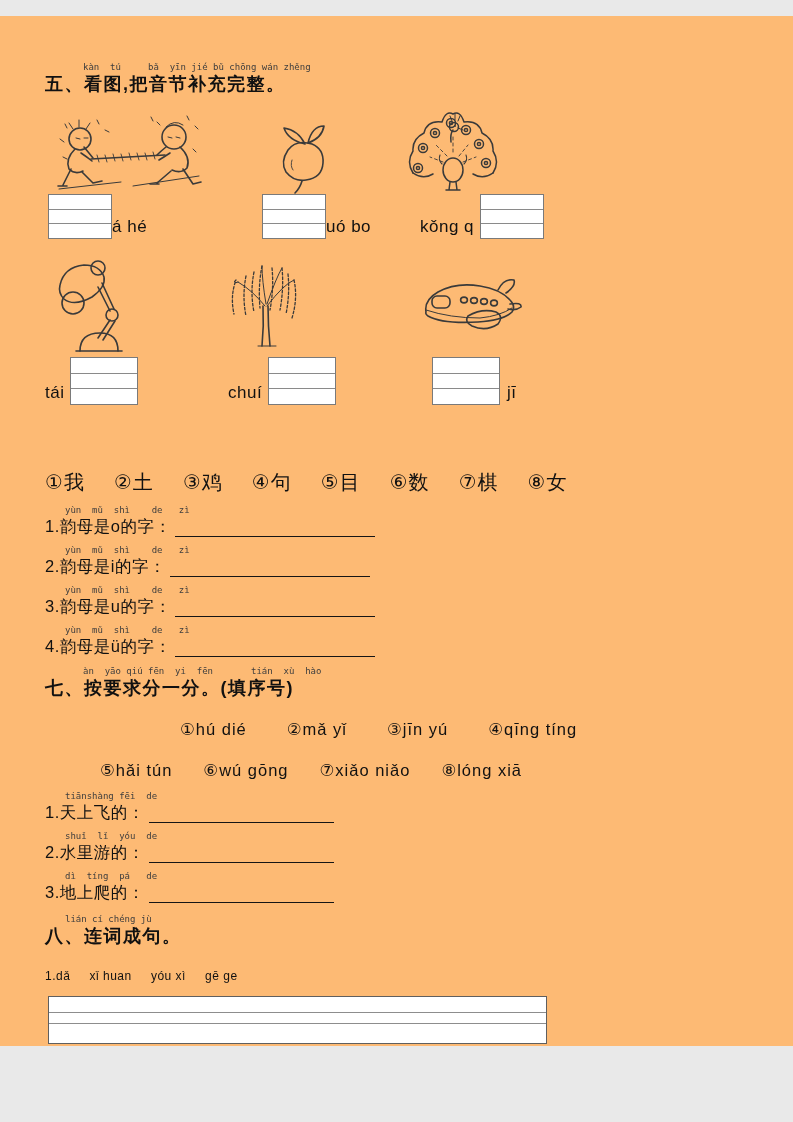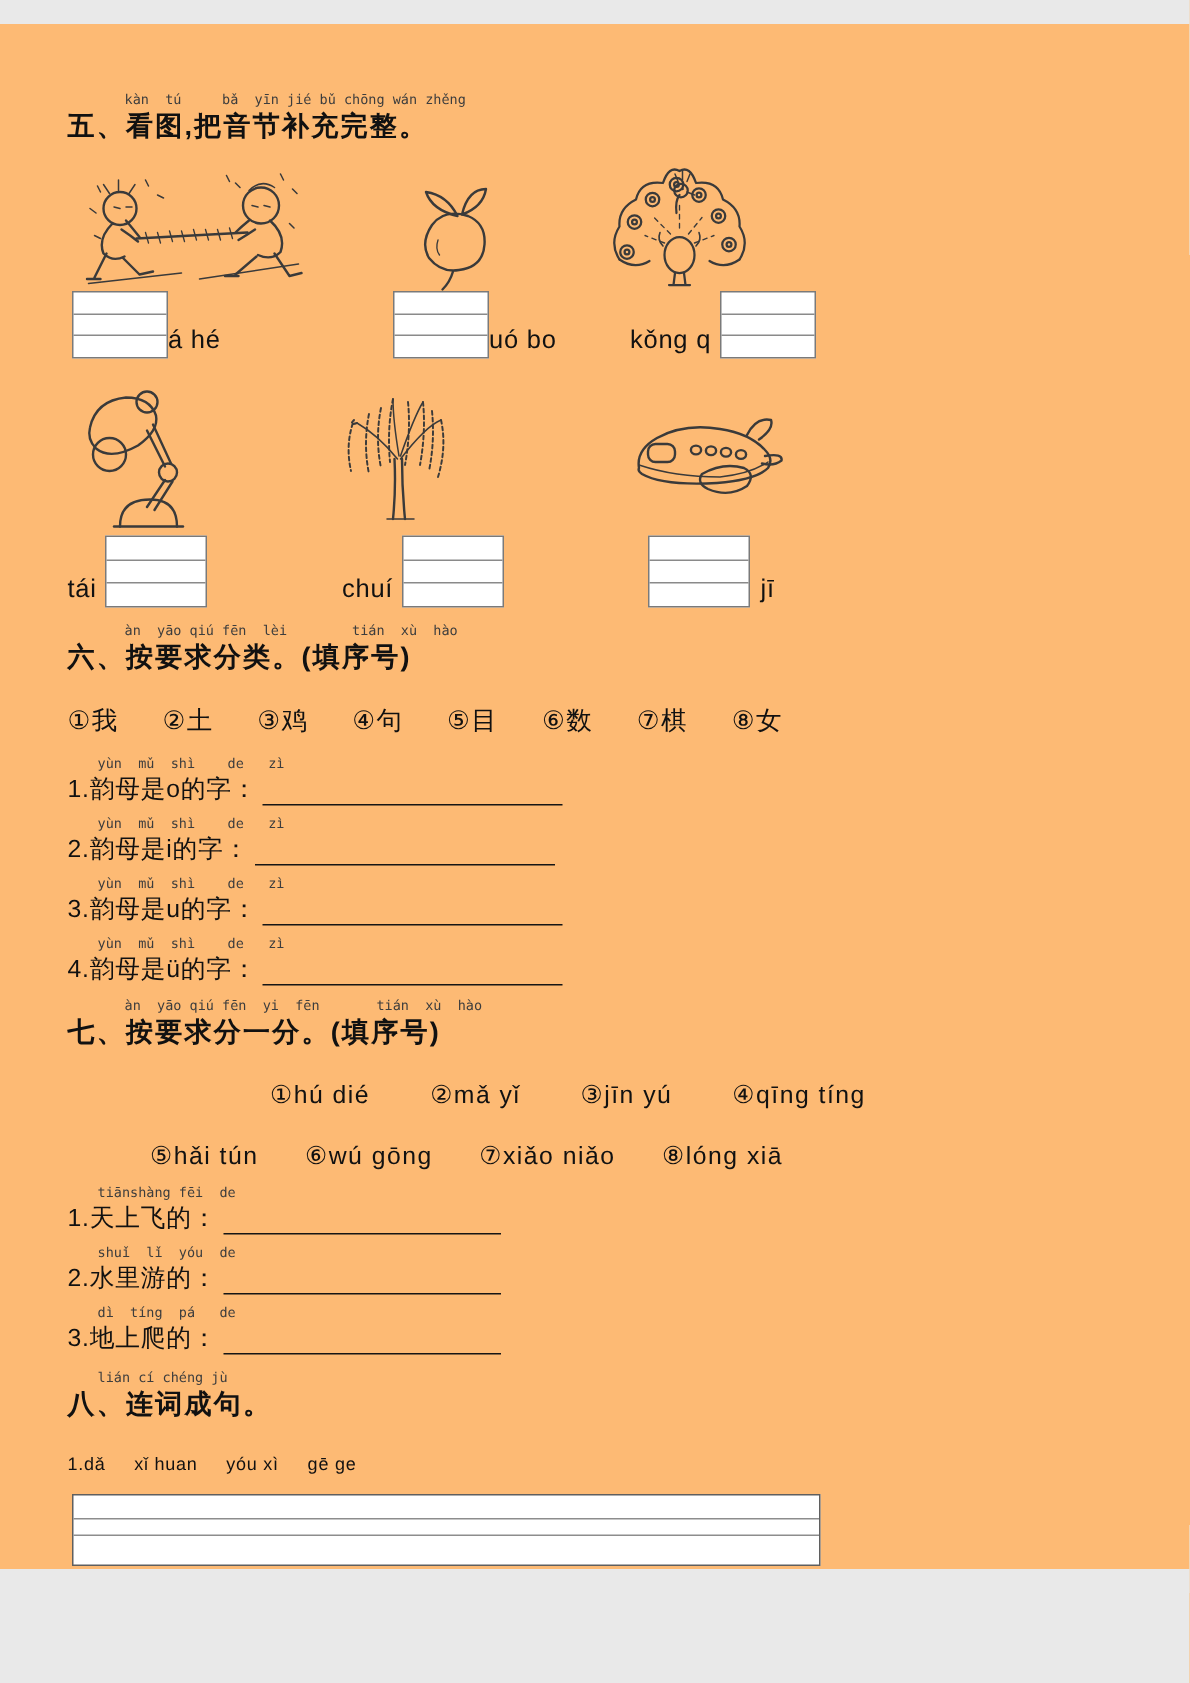--- a/index.html
+++ b/index.html
@@ -8,21 +8,21 @@
     font-family:"Liberation Sans","DejaVu Sans",sans-serif;color:#1c1c1c;overflow:hidden;
   }
   .abs{position:absolute;}
   .pinyin{
     font-family:"DejaVu Sans Mono","Liberation Mono",monospace;
     font-size:9px;line-height:11px;color:#3d3d3d;white-space:pre;
   }
   .ind38{margin-left:38px;}
   .ind20{margin-left:20px;}
   .heading{font-size:18px;font-weight:600;letter-spacing:1.5px;line-height:22px;color:#111;}
-  .itemsrow{display:flex;font-size:17px;letter-spacing:1px;color:#111;}
+  .itemsrow{display:flex;font-size:20px;letter-spacing:1px;color:#111;}
   .itemsrow.s6{gap:29px;}
   .itemsrow.s7a{gap:40px;font-size:16.5px;}
   .itemsrow.s7b{gap:31px;font-size:16.5px;text-align:center;}
   .qline{font-size:16.5px;letter-spacing:0.5px;line-height:21px;color:#111;display:flex;align-items:flex-end;}
   .uline{display:inline-block;height:15px;border-bottom:1.6px solid #151515;margin-left:4px;}
   .w200{width:200px;}
   .w185{width:185px;}
   .ansrow{display:flex;align-items:flex-end;}
   .plabel{font-size:17px;line-height:17px;letter-spacing:0.5px;padding-bottom:4px;color:#111;white-space:pre;text-align:center;}
   .gapL{margin-right:6px;}
@@ -194,24 +194,20 @@
   </div>
   <div class="ansrow abs" style="left:432px;top:341px">
     <div class="pbox lg">
         <div class="pr"></div>
         <div class="pr"></div>
         <div class="pr"></div>
       </div>
     <span class="plabel gapR">jī</span>
   </div>
 
-  <div class="abs" style="left:45px;top:400px">
-    <div class="pinyin ind38">àn  yāo qiú fēn  lèi        tián  xù  hào</div>
-    <div class="heading">六、按要求分类。(填序号)</div>
-  </div>
 
   <div class="itemsrow s6 abs" style="left:45px;top:453px">
     <span>①我</span>
     <span>②土</span>
     <span>③鸡</span>
     <span>④句</span>
     <span>⑤目</span>
     <span>⑥数</span>
     <span>⑦棋</span>
     <span>⑧女</span>

